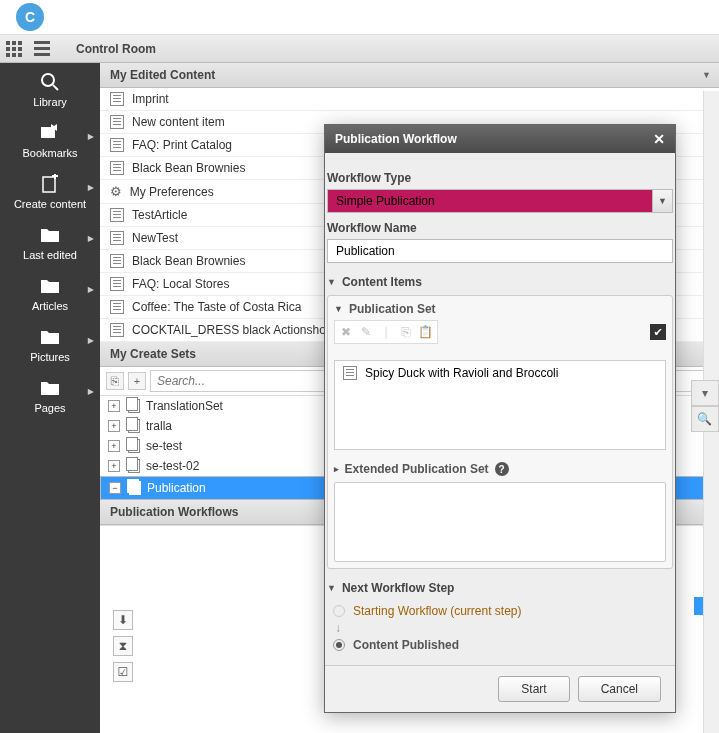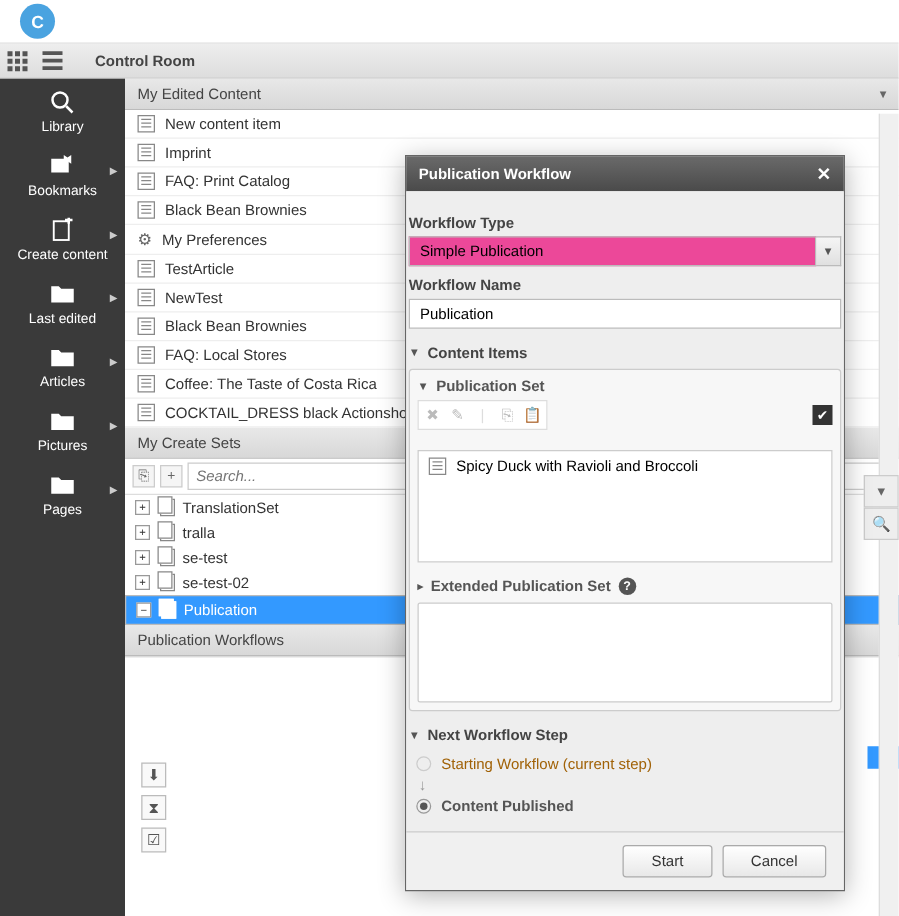--- a/index.html
+++ b/index.html
@@ -13,21 +13,21 @@
 .ham-icon{display:flex;flex-direction:column;gap:3px}
 .ham-icon span{width:16px;height:3px;background:#555}
 .control-room{margin-left:20px;font-weight:bold;color:#444}
 .main{display:flex;height:670px}
 .sidebar{width:100px;background:#3a3a3a;display:flex;flex-direction:column;align-items:center;padding-top:8px}
 .sb-item{color:#fff;display:flex;flex-direction:column;align-items:center;margin-bottom:14px;cursor:pointer;text-align:center;width:100%;position:relative}
 .sb-item .lbl{font-size:11px;margin-top:3px}
 .sb-ico{width:22px;height:22px;display:flex;align-items:center;justify-content:center}
 .arrow-r{position:absolute;right:6px;top:10px;font-size:8px;color:#ccc}
 .content{flex:1;background:#fff;display:flex;flex-direction:column;position:relative}
-.sect-hdr{background:linear-gradient(#e8e8e8,#d8d8d8);border-bottom:1px solid #bbb;padding:5px 10px;font-weight:normal;color:#444;position:relative}
+.sect-hdr{background:linear-gradient(#e8e8e8,#d8d8d8);border-bottom:1px solid #bbb;padding:5px 10px;font-weight:bold;color:#444;position:relative}
 .sect-hdr .chev{position:absolute;right:8px;top:7px;font-size:9px;color:#666}
 .content-list{overflow-y:auto}
 .c-item{display:flex;align-items:center;padding:4px 10px;border-bottom:1px solid #eee;cursor:pointer;color:#333}
 .doc-ico{width:14px;height:14px;border:1px solid #888;background:#fff;margin-right:8px;position:relative}
 .doc-ico::before{content:"";position:absolute;top:2px;left:2px;right:2px;height:1px;background:#888;box-shadow:0 3px 0 #888,0 6px 0 #888}
 .pref-ico{margin-right:8px;font-size:13px;color:#666}
 .search-row{display:flex;align-items:center;padding:3px 6px;border-bottom:1px solid #ddd;gap:4px}
 .mini-btn{width:18px;height:18px;border:1px solid #ccc;background:#f5f5f5;display:flex;align-items:center;justify-content:center;cursor:pointer;color:#666;font-size:11px}
 .search-in{flex:1;border:1px solid #ccc;padding:3px 6px;font-style:italic;color:#999}
 .tree-item{display:flex;align-items:center;padding:3px 8px;cursor:pointer;color:#333}
@@ -42,21 +42,21 @@
 .rt-btn{height:26px;border:1px solid #ccc;background:#eee;display:flex;align-items:center;justify-content:center;color:#666;cursor:pointer}
 .action-col{position:absolute;left:113px;top:610px;display:flex;flex-direction:column;gap:6px}
 .act-btn{width:20px;height:20px;border:1px solid #bbb;background:#f9f9f9;display:flex;align-items:center;justify-content:center;cursor:pointer;color:#555;font-size:12px}
 
 .dialog{position:absolute;left:324px;top:124px;width:352px;background:#eee;border:1px solid #666;box-shadow:0 4px 20px rgba(0,0,0,.3)}
 .dlg-title{background:linear-gradient(#6a6a6a,#4a4a4a);color:#fff;padding:6px 10px;font-weight:bold;display:flex;justify-content:space-between;align-items:center}
 .dlg-close{cursor:pointer;font-size:14px}
 .dlg-body{padding:10px 2px;background:#eee}
 .fld-lbl{font-weight:bold;color:#444;margin:8px 0 4px}
 .sel-wrap{display:flex}
-.sel{flex:1;border:1px solid #bbb;background:#ec4899;padding:4px 8px;cursor:pointer}
+.sel{flex:1;border:1px solid #bbb;background:#be185d;padding:4px 8px;cursor:pointer}
 .sel-btn{width:20px;border:1px solid #bbb;border-left:none;background:linear-gradient(#f5f5f5,#e0e0e0);display:flex;align-items:center;justify-content:center;cursor:pointer;font-size:9px;color:#555}
 .txt-in{width:100%;border:1px solid #bbb;padding:4px 8px;background:#fff}
 .grp-hdr{font-weight:bold;color:#444;margin:12px 0 6px;display:flex;align-items:center;gap:6px}
 .tri{font-size:9px;color:#555}
 .pubset{border:1px solid #ccc;background:#f7f7f7;border-radius:3px;padding:6px}
 .ps-hdr{font-weight:bold;color:#555;display:flex;align-items:center;gap:6px;margin-bottom:4px}
 .ps-tools{display:flex;align-items:center;gap:2px;border:1px solid #ddd;padding:2px;width:fit-content;background:#fff}
 .ps-tool{width:18px;height:18px;display:flex;align-items:center;justify-content:center;color:#bbb;cursor:pointer;font-size:12px}
 .ps-check{margin-left:auto;width:16px;height:16px;background:#333;color:#fff;display:flex;align-items:center;justify-content:center;font-size:11px}
 .ps-list{border:1px solid #ccc;background:#fff;min-height:90px;margin-top:16px}
@@ -174,25 +174,25 @@
   </div>
 
   <div class="content">
     <div class="sect-hdr">
       <span>My Edited Content</span>
       <span class="chev">▼</span>
     </div>
     <div class="content-list">
       <div class="c-item">
           <div class="doc-ico"></div>
+          <span>Imprint</span>
+        </div>
+      <div class="c-item">
+          <div class="doc-ico"></div>
           <span>New content item</span>
-        </div>
-      <div class="c-item">
-          <div class="doc-ico"></div>
-          <span>Imprint</span>
         </div>
       <div class="c-item">
           <div class="doc-ico"></div>
           <span>FAQ: Print Catalog</span>
         </div>
       <div class="c-item">
           <div class="doc-ico"></div>
           <span>Black Bean Brownies</span>
         </div>
       <div class="c-item">

